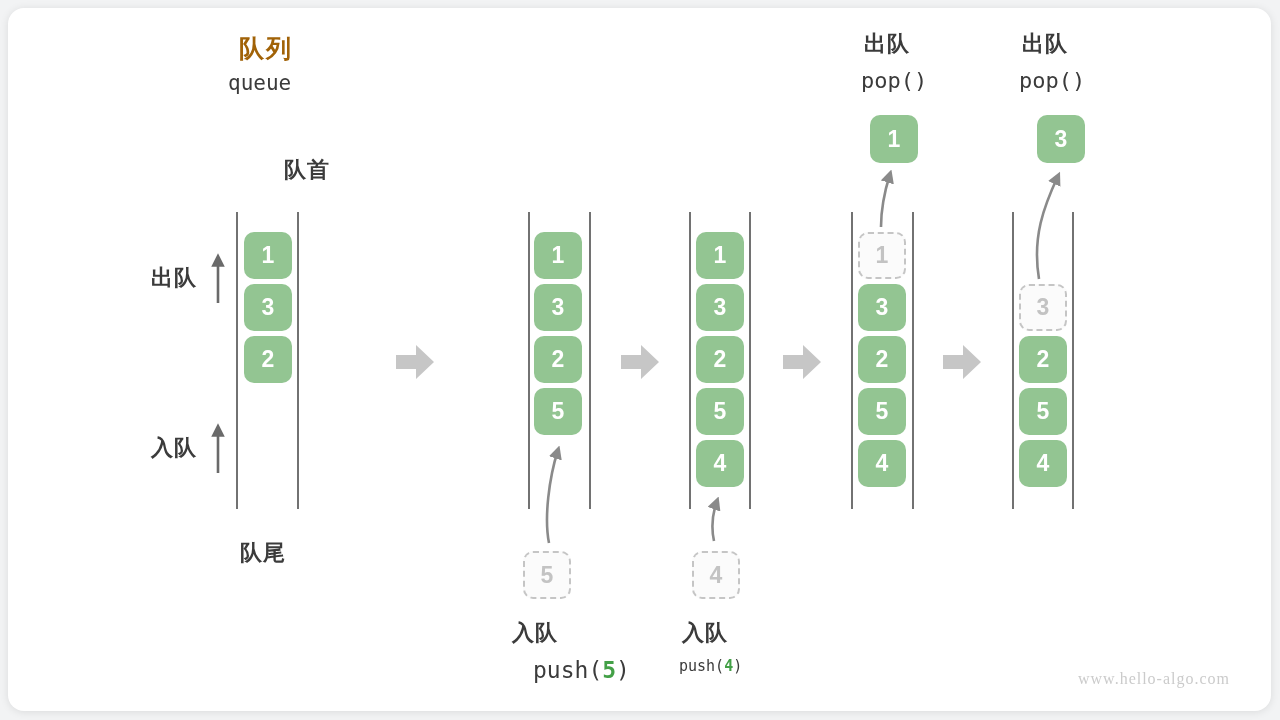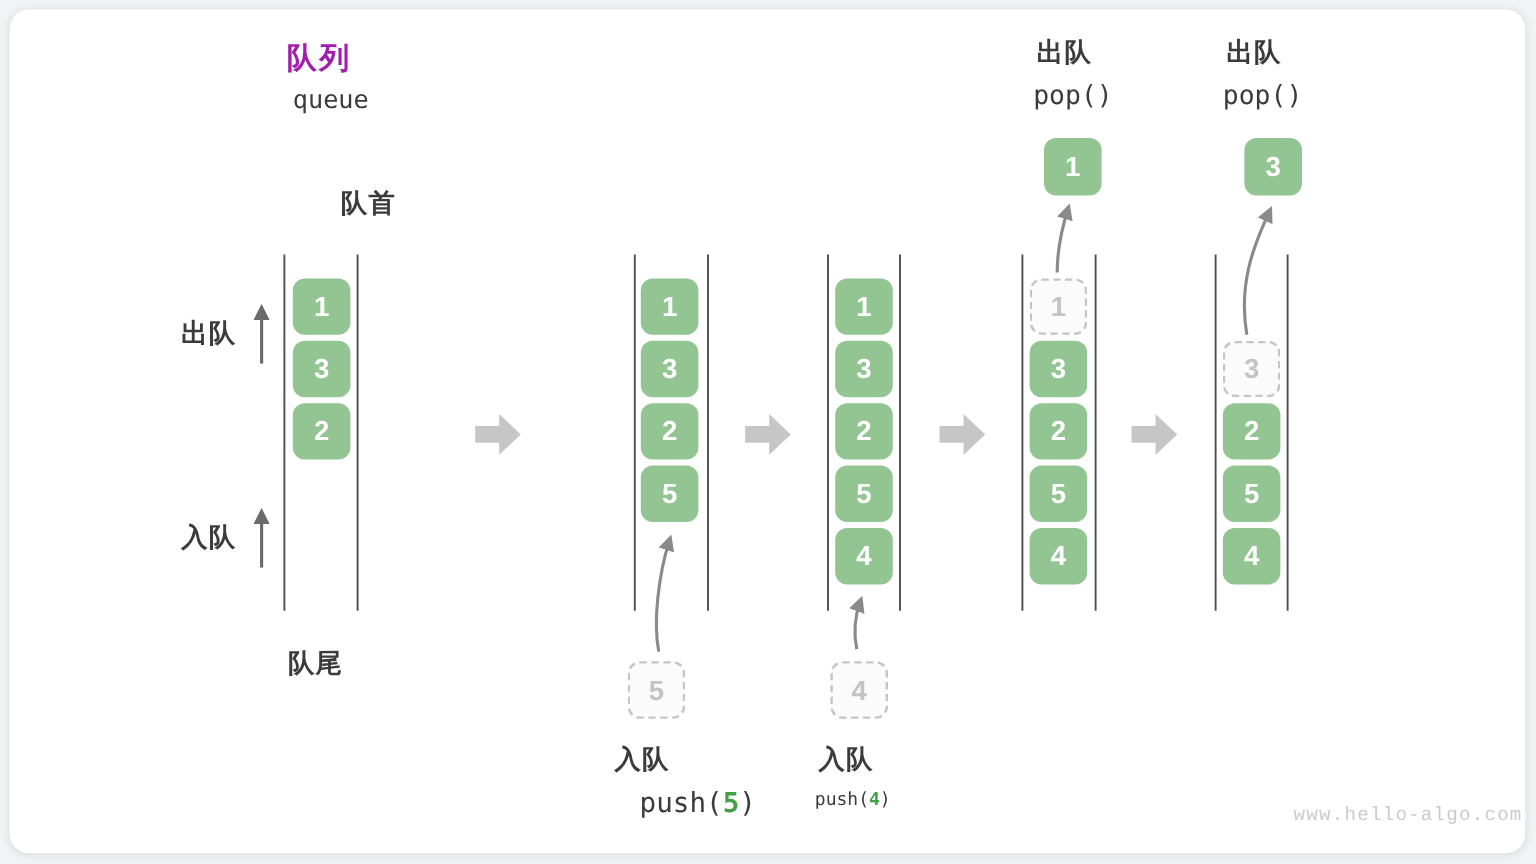--- a/index.html
+++ b/index.html
@@ -1,29 +1,29 @@
 <!DOCTYPE html>
 <html><head>
 <meta charset="utf-8">
 <style>
   html,body{margin:0;padding:0;background:#f2f3f4;}
   #canvas{position:relative;width:1280px;height:720px;font-family:"Liberation Sans",sans-serif;overflow:hidden;}
   #card{position:absolute;left:8px;top:8px;width:1263px;height:703px;background:#ffffff;border-radius:16px;box-shadow:0 1px 8px rgba(0,0,0,0.10);}
   .abs{position:absolute;}
   .zh-label{font-weight:bold;font-size:22px;color:#3b3b3b;letter-spacing:1px;}
-  .title-zh{font-weight:bold;font-size:25px;color:#a21caf;letter-spacing:2px;}
+  .title-zh{font-weight:bold;font-size:25px;color:#a16207;letter-spacing:2px;}
   .mono{font-family:"DejaVu Sans Mono",monospace;color:#3b3b3b;}
   .title-en{font-size:21px;}
   .code{font-size:22px;text-align:center;}
   .code .arg{color:#43a047;font-weight:bold;}
   .qbox{position:absolute;width:48px;height:47px;border-radius:10px;background:#93c592;color:#ffffff;
         display:flex;align-items:center;justify-content:center;
         font-family:"Liberation Sans",sans-serif;font-weight:bold;font-size:23px;box-sizing:border-box;}
   .qbox.dashed{background:#fbfbfb;border:2px dashed #c5c5c5;color:#c3c3c3;}
-  .watermark{font-family:Liberation Mono, monospace;font-size:16px;color:#cbcbcb;letter-spacing:1px;}
+  .watermark{font-family:Liberation Serif, serif;font-size:16px;color:#cbcbcb;letter-spacing:1px;}
   svg{position:absolute;left:0;top:0;pointer-events:none;}
 </style>
 </head>
 <body>
 
 <div id="canvas">
   <div id="card"></div>
 
   <svg width="1280" height="720">
     <defs>
@@ -62,21 +62,21 @@
       <path d="M1039,279 C1032,237 1044,206 1058,176" marker-end="url(#ahGray)"></path>
     </g>
 
     <g stroke="#6a6a6a" stroke-width="2.6" fill="none">
       <line x1="218" y1="303" x2="218" y2="258" marker-end="url(#ahDark)"></line>
       <line x1="218" y1="473" x2="218" y2="428" marker-end="url(#ahDark)"></line>
     </g>
   </svg>
 
   <div class="abs title-zh" style="left:239px;top:32px;">队列</div>
-  <div class="abs mono title-en" style="left:244px;top:71px;">queue</div>
+  <div class="abs mono title-en" style="left:228px;top:71px;">queue</div>
 
   <div class="abs zh-label" style="left:240px;top:155px;margin-left:44px;">队首</div>
   <div class="abs zh-label" style="left:240px;top:538px;">队尾</div>
   <div class="abs zh-label" style="left:151px;top:263px;">出队</div>
   <div class="abs zh-label" style="left:151px;top:433px;">入队</div>
 
   <div class="qbox" style="left:244px;top:232px;">1</div>
   <div class="qbox" style="left:244px;top:284px;">3</div>
   <div class="qbox" style="left:244px;top:336px;">2</div>
 

